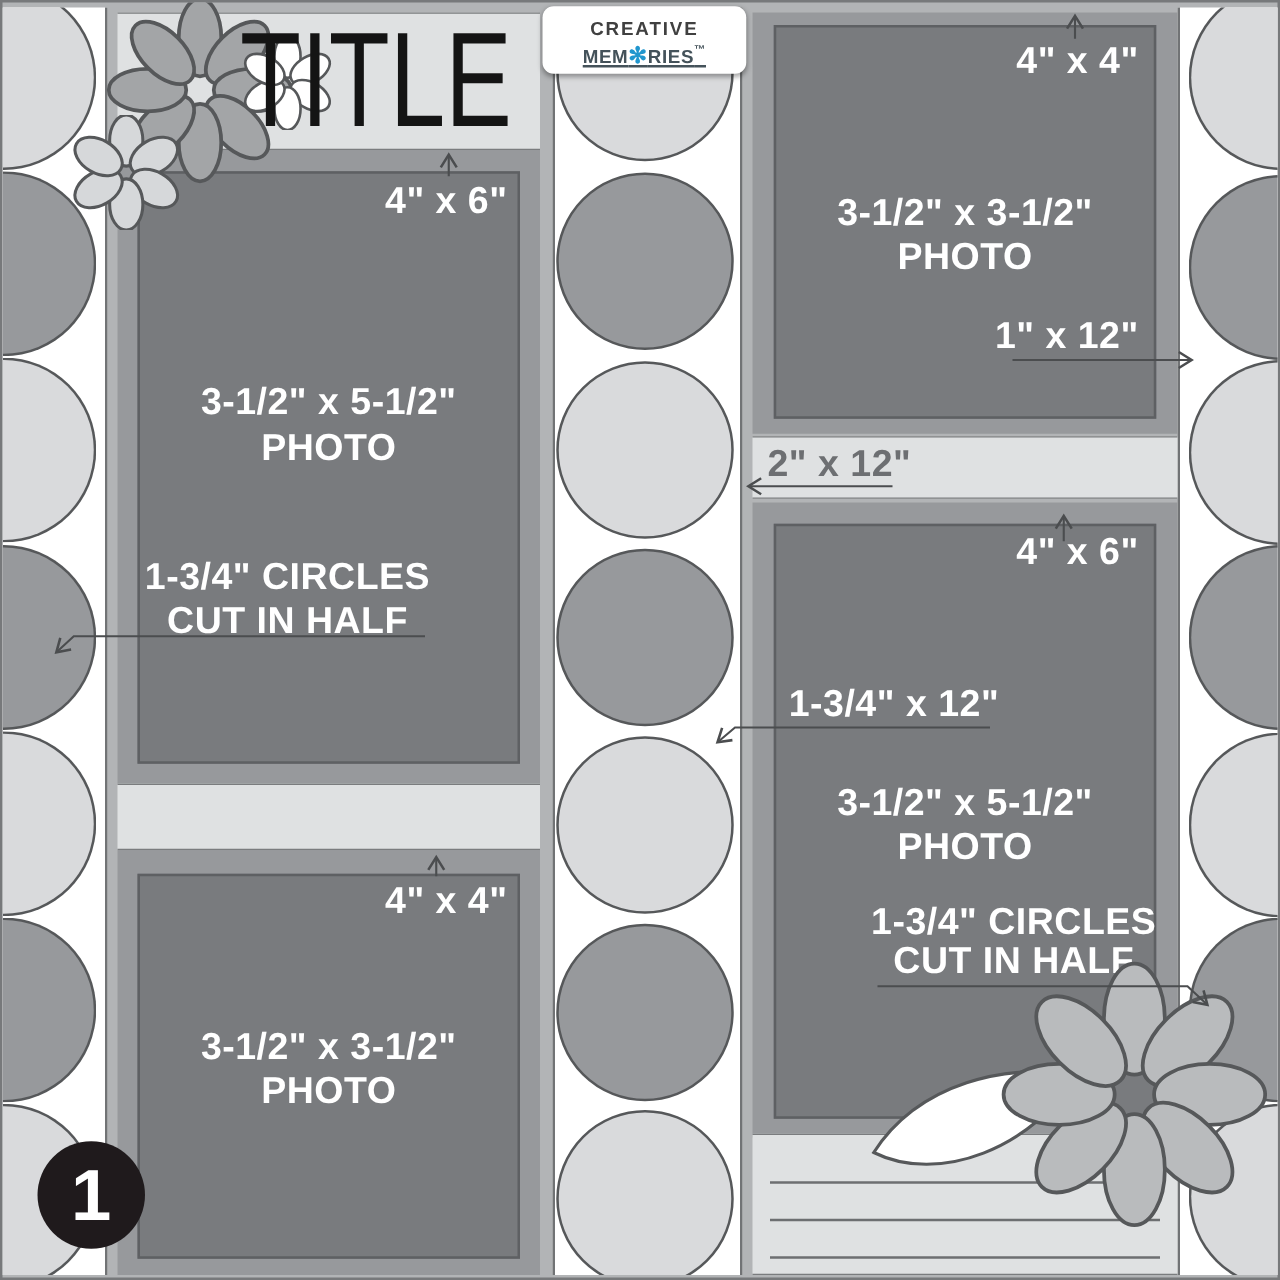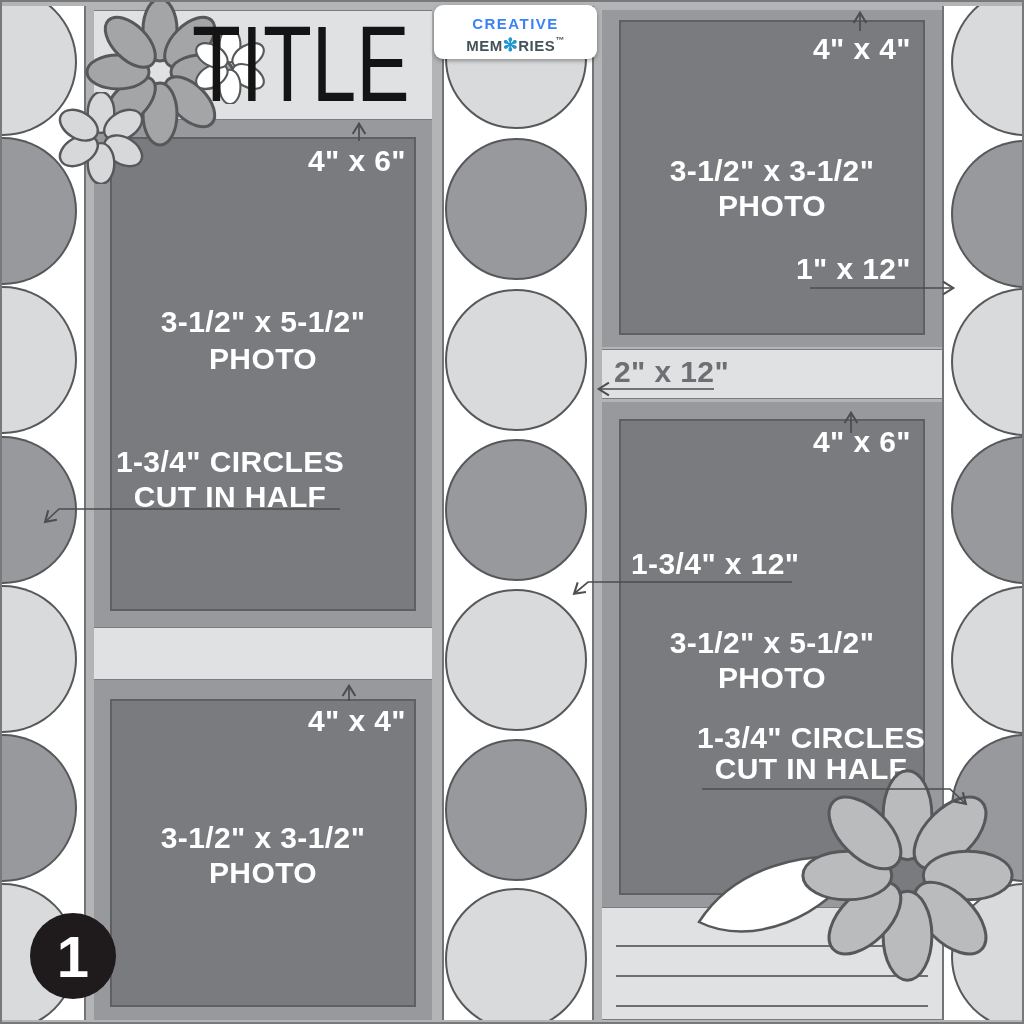--- a/index.html
+++ b/index.html
@@ -33,22 +33,22 @@
   .center{text-align:center;}
   .right{text-align:right;}
   
   #title-text{position:absolute;left:190px;top:8px;z-index:8;color:#141414;
     font-size:108px;font-weight:400;letter-spacing:0;transform:scaleX(.74);transform-origin:left top;line-height:1;}
   
   .jline{position:absolute;left:14px;width:312px;height:0;border-top:2px solid #6d6f71;}
   
   #logo-card{position:absolute;left:432px;top:3px;width:163px;height:54px;background:#fff;border-radius:9px;
     box-shadow:0 2px 4px rgba(0,0,0,.35);z-index:7;display:flex;flex-direction:column;align-items:center;justify-content:center;line-height:1;}
-  .logo-l1{font-variant:small-caps;font-weight:700;font-size:21px;letter-spacing:1.5px;color:#3b82f6;}
-  .logo-l2{font-variant:small-caps;font-weight:700;font-size:21px;letter-spacing:.5px;color:#44525a;margin-top:1px;}
+  .logo-l1{font-variant:small-caps;font-weight:700;font-size:21px;letter-spacing:1.5px;color:#404040;}
+  .logo-l2{font-variant:small-caps;font-weight:700;font-size:21px;letter-spacing:.5px;color:#44525a;margin-top:1px;text-decoration:underline;}
   .logo-flower{color:#2096ce;font-size:18px;}
   .logo-tm{font-size:9px;vertical-align:super;}
   #logo-subtitle{position:absolute;left:440px;top:58px;width:152px;text-align:center;z-index:6;
     color:#8d8f92;font-weight:700;font-size:27px;letter-spacing:3px;}
   
   #page-badge{position:absolute;left:28px;top:911px;width:86px;height:86px;border-radius:50%;background:#1f1a1c;
     z-index:40;display:flex;align-items:center;justify-content:center;color:#fff;font-size:58px;font-weight:700;}
   
   .deco{position:absolute;}
   #arrows{position:absolute;left:0;top:0;z-index:30;pointer-events:none;}

